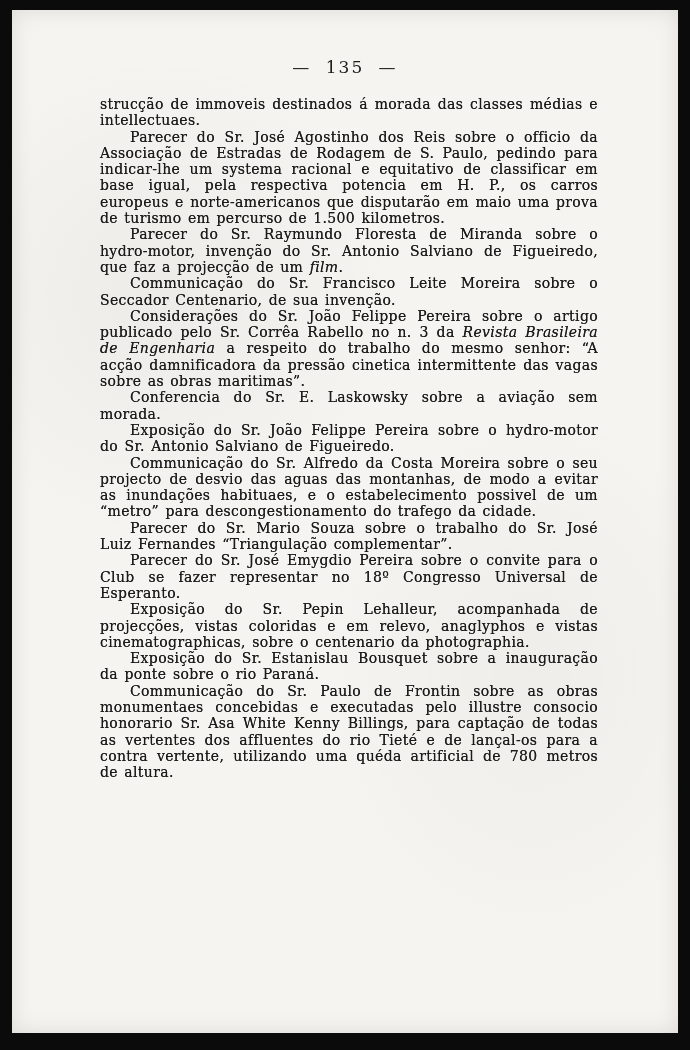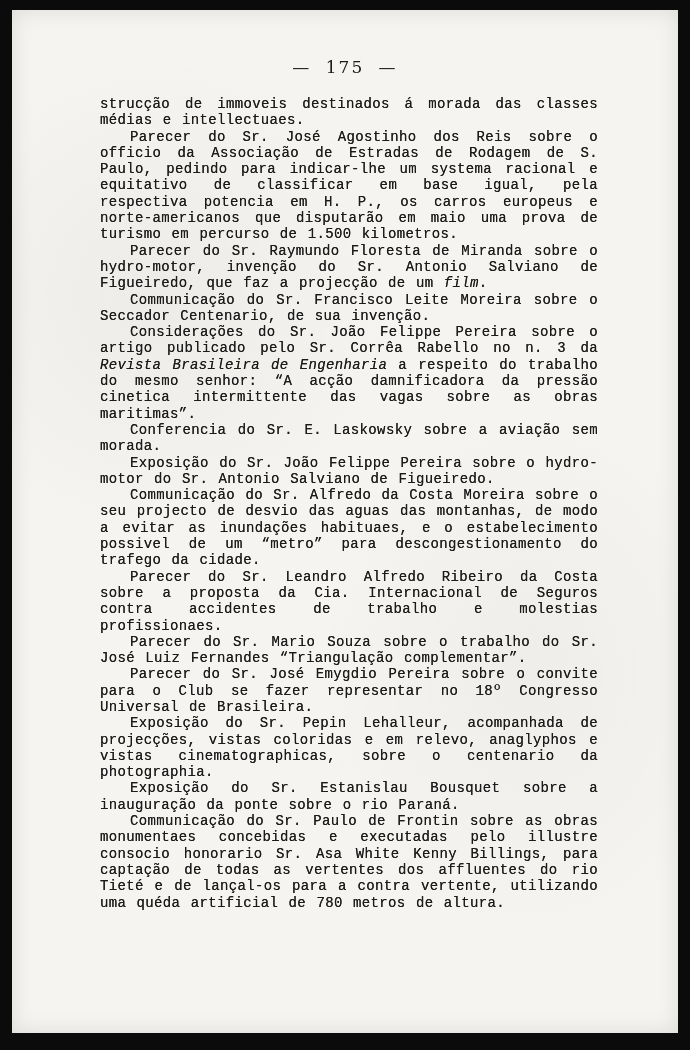--- a/index.html
+++ b/index.html
@@ -49,45 +49,43 @@
     line-height: 16.3px;
     text-align: justify;
     letter-spacing: 0.35px;
     word-spacing: 1.6px;
     
     text-shadow: 0 0 0.55px rgba(25,25,25,0.85);
   }
   .document-body p.para {
     margin: 0;
     padding: 0;
-    font-family: Liberation Mono, monospace;
   }
   .document-body p.para.indent {
     text-indent: 30px;
   }
   .document-body em {
     font-style: italic;
   }
 </style>
 </head>
 <body style="--scan-border: #0b0b0b; --paper: #f5f4f0; --ink: #1b1b1b;">
 
 <div class="scan-frame">
   <div class="paper">
-    <div class="page-number">— 175 —</div>
+    <div class="page-number">— 135 —</div>
     <div class="document-body">
         <p class="para"><span>strucção de immoveis destinados á morada das classes médias e intellectuaes.</span></p>
         <p class="para indent"><span>Parecer do Sr. José Agostinho dos Reis sobre o officio da Associação de Estradas de Rodagem de S. Paulo, pedindo para indicar-lhe um systema racional e equitativo de classificar em base igual, pela respectiva potencia em H. P., os carros europeus e norte-americanos que disputarão em maio uma prova de turismo em percurso de 1.500 kilometros.</span></p>
         <p class="para indent"><span>Parecer do Sr. Raymundo Floresta de Miranda sobre o hydro-motor, invenção do Sr. Antonio Salviano de Figueiredo, que faz a projecção de um </span><em>film</em><span>.</span></p>
         <p class="para indent"><span>Communicação do Sr. Francisco Leite Moreira sobre o Seccador Centenario, de sua invenção.</span></p>
         <p class="para indent"><span>Considerações do Sr. João Felippe Pereira sobre o artigo publicado pelo Sr. Corrêa Rabello no n. 3 da </span><em>Revista Brasileira de Engenharia</em><span> a respeito do trabalho do mesmo senhor: “A acção damnificadora da pressão cinetica intermittente das vagas sobre as obras maritimas”.</span></p>
         <p class="para indent"><span>Conferencia do Sr. E. Laskowsky sobre a aviação sem morada.</span></p>
         <p class="para indent"><span>Exposição do Sr. João Felippe Pereira sobre o hydro-motor do Sr. Antonio Salviano de Figueiredo.</span></p>
         <p class="para indent"><span>Communicação do Sr. Alfredo da Costa Moreira sobre o seu projecto de desvio das aguas das montanhas, de modo a evitar as inundações habituaes, e o estabelecimento possivel de um “metro” para descongestionamento do trafego da cidade.</span></p>
-        <p class="para indent"><span>Parecer do Sr. Leandro Alfredo Ribeiro da Costa sobre a proposta da Cia. Internacional de Seguros contra accidentes de trabalho e molestias profissionaes.</span></p>
         <p class="para indent"><span>Parecer do Sr. Mario Souza sobre o trabalho do Sr. José Luiz Fernandes “Triangulação complementar”.</span></p>
-        <p class="para indent"><span>Parecer do Sr. José Emygdio Pereira sobre o convite para o Club se fazer representar no 18º Congresso Universal de Brasileira.</span></p>
+        <p class="para indent"><span>Parecer do Sr. José Emygdio Pereira sobre o convite para o Club se fazer representar no 18º Congresso Universal de Esperanto.</span></p>
         <p class="para indent"><span>Exposição do Sr. Pepin Lehalleur, acompanhada de projecções, vistas coloridas e em relevo, anaglyphos e vistas cinematographicas, sobre o centenario da photographia.</span></p>
         <p class="para indent"><span>Exposição do Sr. Estanislau Bousquet sobre a inauguração da ponte sobre o rio Paraná.</span></p>
         <p class="para indent"><span>Communicação do Sr. Paulo de Frontin sobre as obras monumentaes concebidas e executadas pelo illustre consocio honorario Sr. Asa White Kenny Billings, para captação de todas as vertentes dos affluentes do rio Tieté e de lançal-os para a contra vertente, utilizando uma quéda artificial de 780 metros de altura.</span></p>
       </div>
   </div>
 </div>
 
 </body></html>

